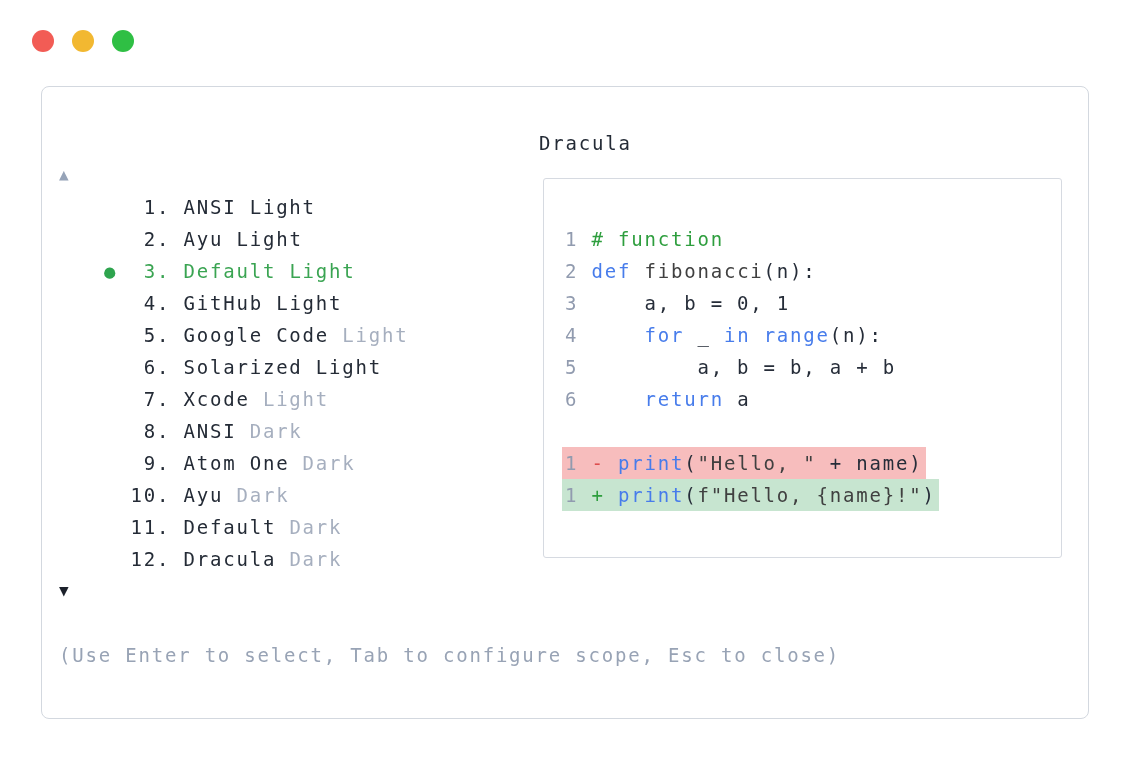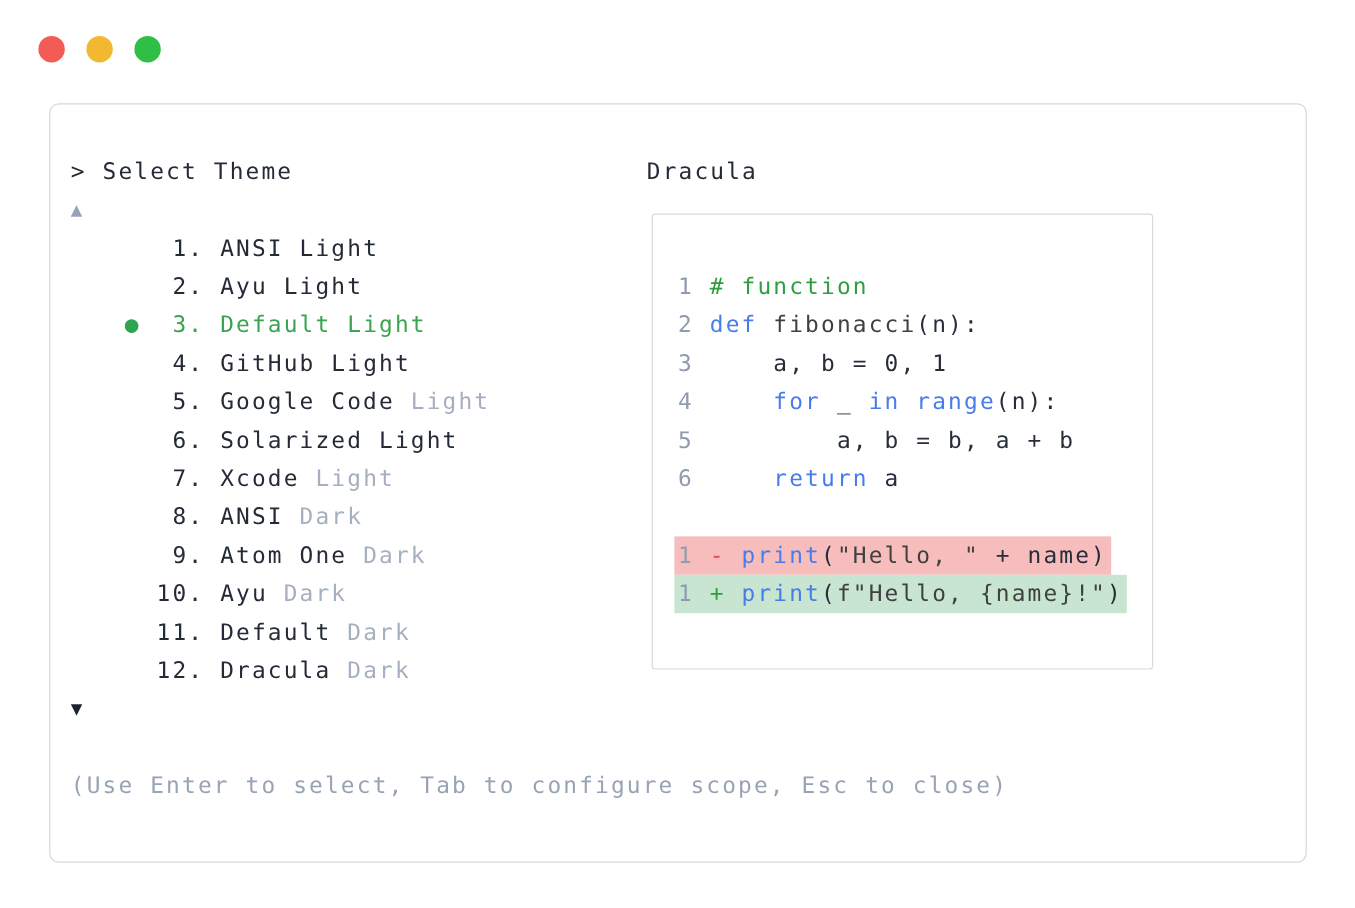--- a/index.html
+++ b/index.html
@@ -48,21 +48,21 @@
   .scroll-down {
     position: absolute; left: 17px; top: 488px;
     color: #1c212b; font-size: 16px; line-height: 32px;
   }
   .hint { position: absolute; left: 17px; top: 552px; color: #98a3b5; }
 
   
   .preview-title { position: absolute; left: 497px; top: 40px; color: #242b36; }
   .preview-box {
     position: absolute; left: 501px; top: 91px;
-    width: 418px; height: 380px;
+    width: 519px; height: 380px;
     background: #ffffff;
     border: 1.5px solid #d6dae1;
     border-radius: 3px;
     overflow: hidden;
   }
   .code { padding: 44px 0 0 21px; }
   .code-line { min-height: 32px; line-height: 32px; }
   .line-bg { display: inline-block; padding: 0 3px; margin-left: -3px; }
   .line-removed { background: #f7bdbd; }
   .line-added   { background: #c7e5d0; }
@@ -79,21 +79,20 @@
 <body>
 
 <div class="traffic">
   <div class="light red"></div>
   <div class="light yellow"></div>
   <div class="light green"></div>
 </div>
 
 <div class="panel">
 
-  <div class="prompt mono">&gt; Select Theme</div>
 
   <div class="scroll-up mono">▲</div>
 
   <div class="theme-list mono"><div class="theme-item"><span class="bullet">  </span><span class="num"> 1. </span><span class="name">ANSI </span><span class="suffix">Light</span></div><div class="theme-item"><span class="bullet">  </span><span class="num"> 2. </span><span class="name">Ayu </span><span class="suffix">Light</span></div><div class="theme-item selected"><span class="bullet">● </span><span class="num"> 3. </span><span class="name">Default </span><span class="suffix">Light</span></div><div class="theme-item"><span class="bullet">  </span><span class="num"> 4. </span><span class="name">GitHub </span><span class="suffix">Light</span></div><div class="theme-item"><span class="bullet">  </span><span class="num"> 5. </span><span class="name">Google Code </span><span class="suffix muted">Light</span></div><div class="theme-item"><span class="bullet">  </span><span class="num"> 6. </span><span class="name">Solarized </span><span class="suffix">Light</span></div><div class="theme-item"><span class="bullet">  </span><span class="num"> 7. </span><span class="name">Xcode </span><span class="suffix muted">Light</span></div><div class="theme-item"><span class="bullet">  </span><span class="num"> 8. </span><span class="name">ANSI </span><span class="suffix muted">Dark</span></div><div class="theme-item"><span class="bullet">  </span><span class="num"> 9. </span><span class="name">Atom One </span><span class="suffix muted">Dark</span></div><div class="theme-item"><span class="bullet">  </span><span class="num">10. </span><span class="name">Ayu </span><span class="suffix muted">Dark</span></div><div class="theme-item"><span class="bullet">  </span><span class="num">11. </span><span class="name">Default </span><span class="suffix muted">Dark</span></div><div class="theme-item"><span class="bullet">  </span><span class="num">12. </span><span class="name">Dracula </span><span class="suffix muted">Dark</span></div></div>
 
   <div class="scroll-down mono">▼</div>
 
   <div class="hint mono">(Use Enter to select, Tab to configure scope, Esc to close)</div>
 
   <div class="preview-title mono">Dracula</div>

